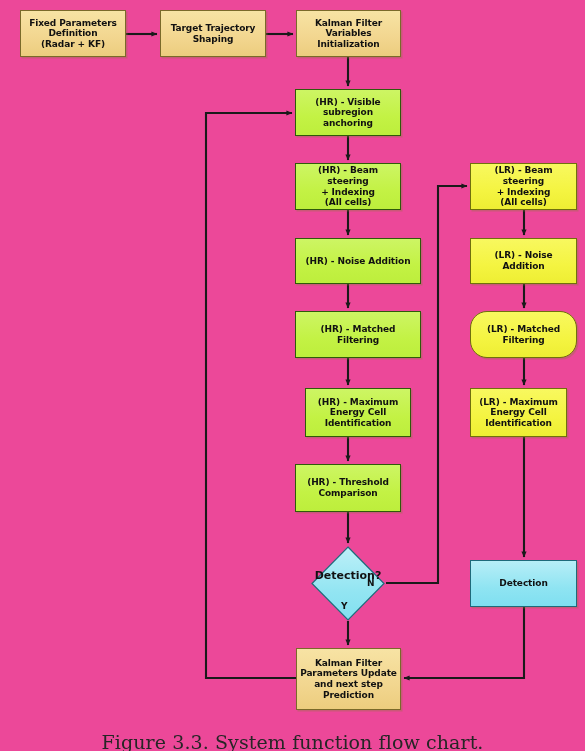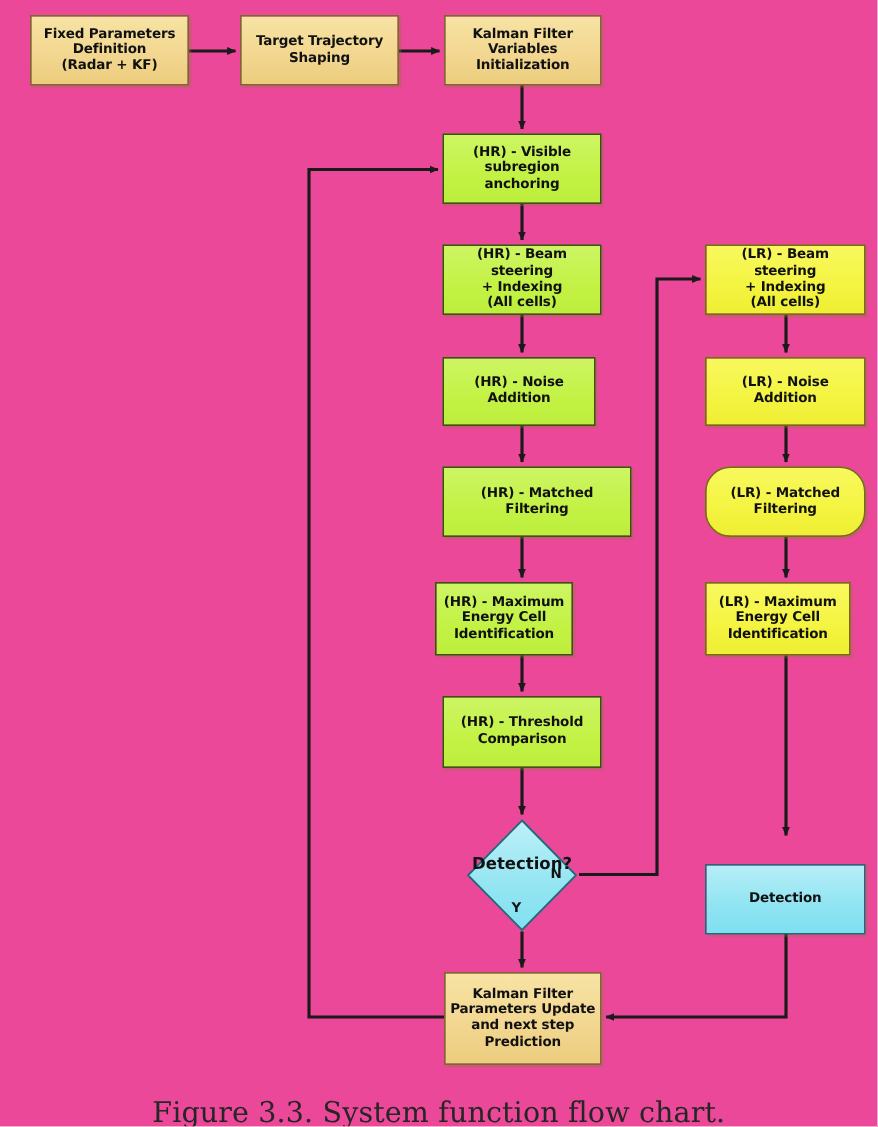--- a/index.html
+++ b/index.html
@@ -53,21 +53,20 @@
   }
   .node.lr {
     background: linear-gradient(to bottom, #f8f85f 0%, #f4f441 60%, #eeee33 100%);
     border-color: #70700d;
     font-size: 9px;
   }
   .node.detect {
     background: linear-gradient(to bottom, #b7eef7 0%, #8fe4f2 60%, #7fdff0 100%);
     border-color: #1f6a7a;
     font-size: 9px;
-    margin-top: 16px;
   }
   .diamond-wrap {
     position: absolute;
   }
   .diamond {
     position: absolute;
     left: 0;
     top: 0;
     width: 100%;
     height: 100%;
@@ -159,30 +158,30 @@
     <span>(HR) - Visible
 subregion anchoring</span>
   </div>
 
   <div class="node hr" style="left:295px; top:163px; width:106px; height:47px;">
     <span>(HR) - Beam steering
 + Indexing
 (All cells)</span>
   </div>
 
-  <div class="node hr" style="left:295px; top:238px; width:102px; height:46px;align-items:center;">
+  <div class="node hr" style="left:295px; top:238px; width:126px; height:46px;align-items:center;">
     <span>(HR) - Noise Addition</span>
   </div>
 
   <div class="node hr" style="left:295px; top:311px; width:126px; height:47px;">
     <span>(HR) - Matched
 Filtering</span>
   </div>
 
-  <div class="node hr" style="left:290px; top:388px; width:92px; height:49px;">
+  <div class="node hr" style="left:305px; top:388px; width:106px; height:49px;">
     <span>(HR) - Maximum
 Energy Cell
 Identification</span>
   </div>
 
   <div class="node hr" style="left:295px; top:464px; width:106px; height:48px;">
     <span>(HR) - Threshold
 Comparison</span>
   </div>
 

